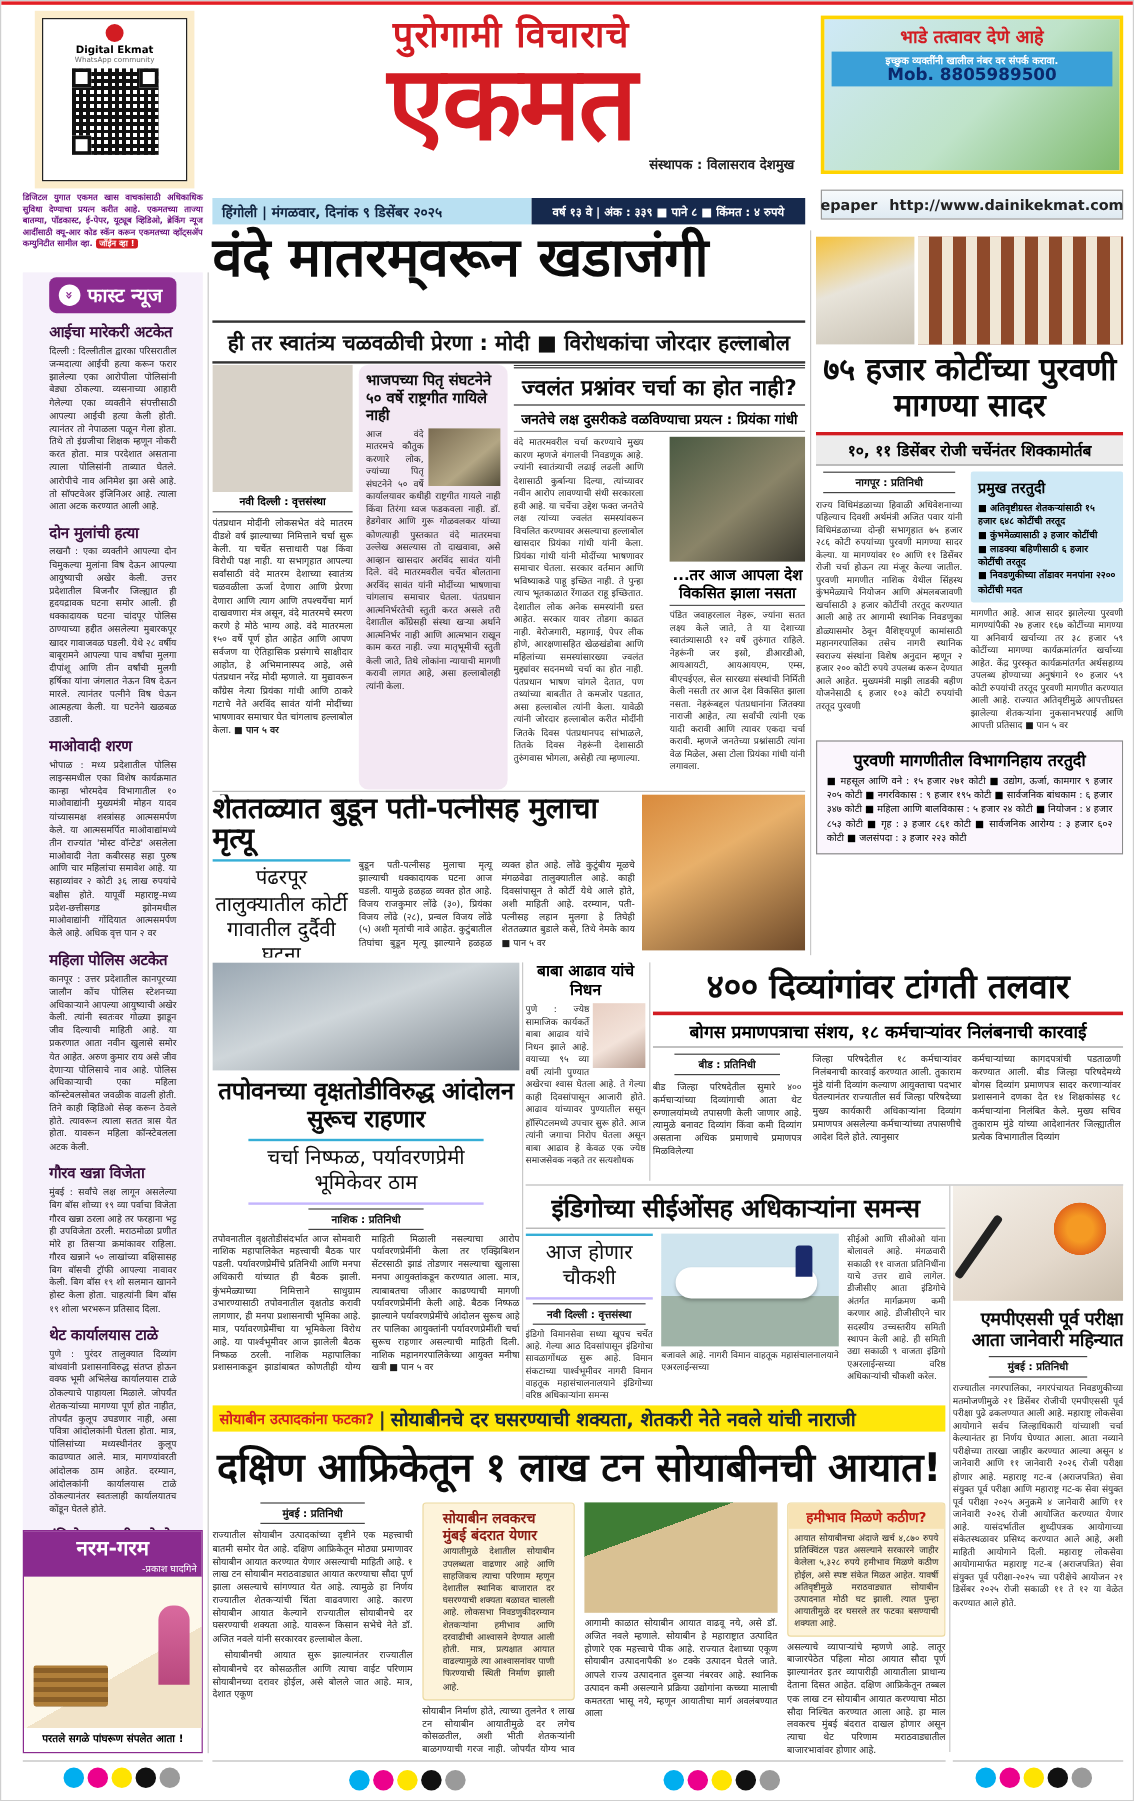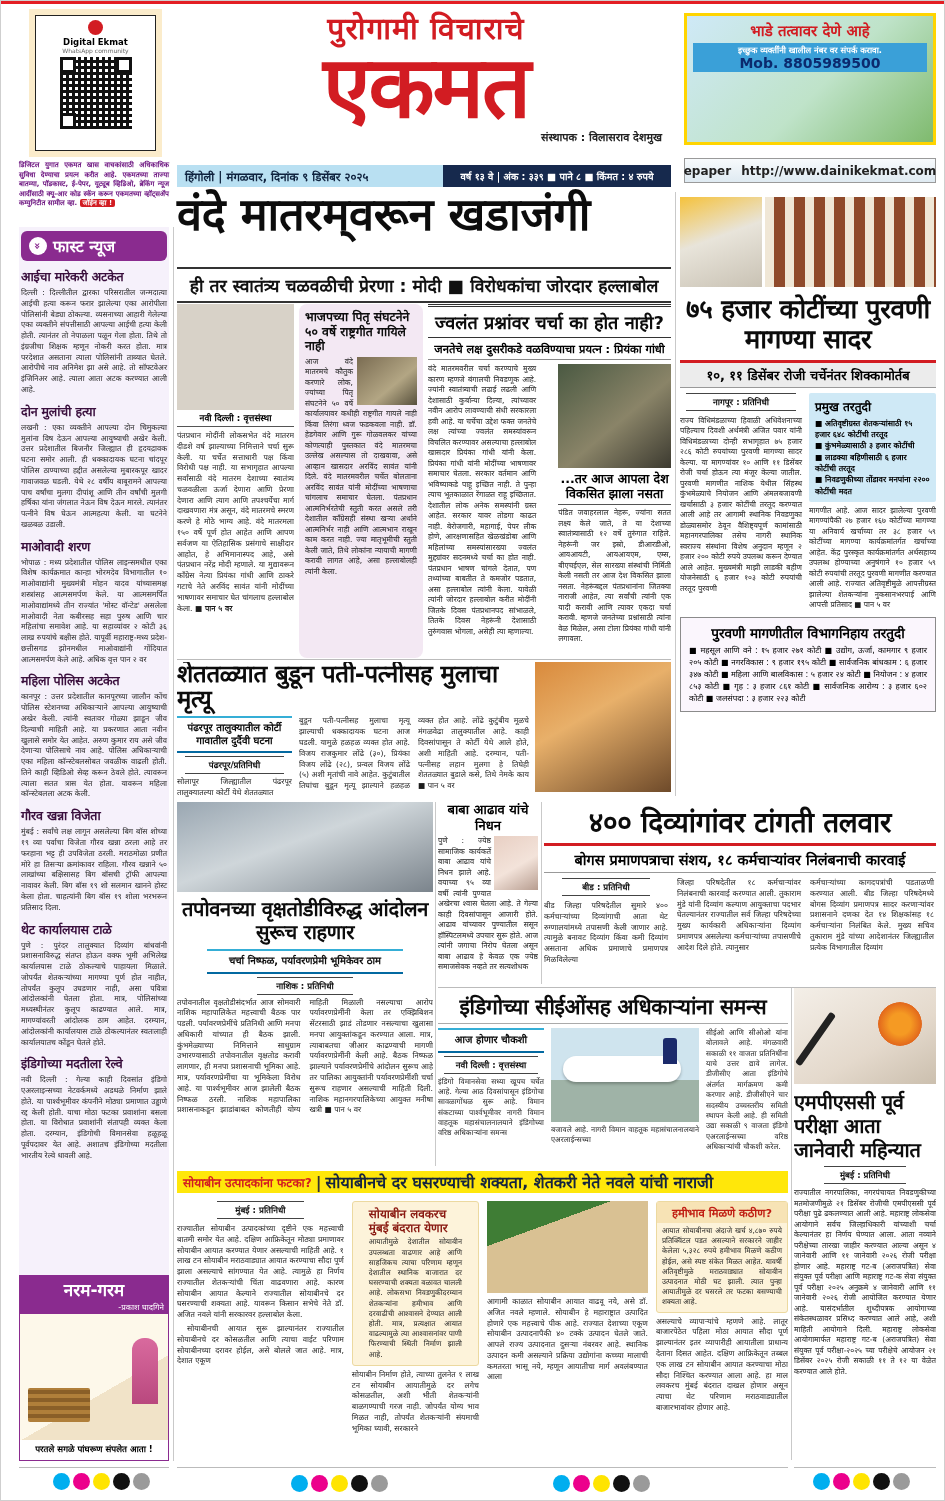--- a/index.html
+++ b/index.html
@@ -4,21 +4,21 @@
 <style>
   *{box-sizing:border-box;margin:0;padding:0}
   body{background:#e8e8e8;font-family:"DejaVu Sans",sans-serif}
   #page{position:relative;width:945px;height:1501px;background:#fff;margin:0 auto;overflow:hidden;border:1px solid #cfcfcf}
   .abs{position:absolute}
   .ph{background:#d8d2c8}
   .just{text-align:justify}
   .body-t{font-size:7.7px;line-height:1.4;color:#1d1d1d;text-align:justify}
   .h900{font-weight:900;color:#0c0c0c;letter-spacing:-.3px}
   .byline{font-size:8.6px;font-weight:bold;text-align:center;color:#111;border-top:1px solid #444;border-bottom:1px solid #444;padding:2px 0;margin:4px 10px 5px}
-  .kickbox{border-top:2px solid #35aed6;border-bottom:2px solid #0369a1;font-size:10px;font-weight:700;text-align:center;color:#0e0e0e;padding:4px 2px;line-height:1.25}
+  .kickbox{border-top:2px solid #35aed6;border-bottom:2px solid #c4b5fd;font-size:17px;font-weight:400;text-align:center;color:#0e0e0e;padding:4px 2px;line-height:1.25}
   .vsep{position:absolute;width:1px;background:#c9c9c9}
   .hsep{position:absolute;height:1px;background:#bbb}
   .cmyk{position:absolute;display:flex;gap:3px}
   .cmyk i{width:17px;height:17px;border-radius:50%;display:block}
   .sb-item h3{font-size:12.5px;font-weight:800;color:#3a0f3d;margin:7px 0 3px;letter-spacing:-.2px}
   .sb-item p{font-size:7.6px;line-height:1.42;color:#242424;text-align:justify}
   .qr-grid{width:72px;height:72px;margin:3px auto;background:
     repeating-linear-gradient(0deg,#111 0 3px,transparent 3px 6px),
     repeating-linear-gradient(90deg,#111 0 3px,transparent 3px 6px);position:relative}
   .qr-grid b{position:absolute;width:16px;height:16px;border:3px solid #111;background:#fff}
@@ -191,31 +191,32 @@
       </div>
       <p class="body-t" style="width:82px;font-size:7.4px">सीईओ आणि सीओओ यांना बोलावले आहे. मंगळवारी सकाळी ११ वाजता प्रतिनिधींना याचे उत्तर द्यावे लागेल. डीजीसीए आता इंडिगोचे अंतर्गत मार्गक्रमण कमी करणार आहे. डीजीसीएने चार सदस्यीय उच्चस्तरीय समिती स्थापन केली आहे. ही समिती उद्या सकाळी ९ वाजता इंडिगो एअरलाईन्सच्या वरिष्ठ अधिकाऱ्यांची चौकशी करेल.</p>
     </div>
   </div>
 
   <div class="abs" style="left:793px;top:987px;width:142px;height:478px;overflow:hidden">
     <div class="ph" style="height:96px;background:linear-gradient(150deg,#f4efe8,#e4d9cc 60%,#cbbfae);position:relative">
       <div style="position:absolute;right:14px;top:14px;width:44px;height:44px;border-radius:50%;background:radial-gradient(circle,#f59a23 35%,#e2671c 70%,transparent 71%)"></div>
       <div style="position:absolute;left:18px;top:20px;width:7px;height:62px;background:#222;transform:rotate(35deg);border-radius:3px"></div>
     </div>
-    <div class="h900" style="font-size:20px;text-align:left;line-height:1.2;margin-top:6px">एमपीएससी पूर्व परीक्षा आता जानेवारी महिन्यात</div>
+    <div class="h900" style="font-size:15px;text-align:right;line-height:1.2;margin-top:6px">एमपीएससी पूर्व परीक्षा आता जानेवारी महिन्यात</div>
     <div class="byline" style="margin:4px 30px">मुंबई : प्रतिनिधी</div>
     <p class="body-t" style="font-size:7.5px">राज्यातील नगरपालिका, नगरपंचायत निवडणुकीच्या मतमोजणीमुळे २१ डिसेंबर रोजीची एमपीएससी पूर्व परीक्षा पुढे ढकलण्यात आली आहे. महाराष्ट्र लोकसेवा आयोगाने सर्वच जिल्हाधिकारी यांच्याशी चर्चा केल्यानंतर हा निर्णय घेण्यात आला. आता नव्याने परीक्षेच्या तारखा जाहीर करण्यात आल्या असून ४ जानेवारी आणि ११ जानेवारी २०२६ रोजी परीक्षा होणार आहे. महाराष्ट्र गट-ब (अराजपत्रित) सेवा संयुक्त पूर्व परीक्षा आणि महाराष्ट्र गट-क सेवा संयुक्त पूर्व परीक्षा २०२५ अनुक्रमे ४ जानेवारी आणि ११ जानेवारी २०२६ रोजी आयोजित करण्यात येणार आहे. यासंदर्भातील शुध्दीपत्रक आयोगाच्या संकेतस्थळावर प्रसिध्द करण्यात आले आहे, अशी माहिती आयोगाने दिली. महाराष्ट्र लोकसेवा आयोगामार्फत महाराष्ट्र गट-ब (अराजपत्रित) सेवा संयुक्त पूर्व परीक्षा-२०२५ च्या परीक्षेचे आयोजन २१ डिसेंबर २०२५ रोजी सकाळी ११ ते १२ या वेळेत करण्यात आले होते.</p>
   </div>
 
   <div class="abs" style="left:176px;top:1170px;width:611px;height:292px;overflow:hidden">
     <div style="background:#ffe70a;height:22px;display:flex;align-items:center;padding:0 6px;gap:4px">
       <span style="font-size:12px;font-weight:900;color:#d21c22">सोयाबीन उत्पादकांना फटका?</span>
       <span style="color:#333;font-weight:900">|</span>
       <span style="font-size:16px;font-weight:900;color:#15243f">सोयाबीनचे दर घसरण्याची शक्यता, शेतकरी नेते नवले यांची नाराजी</span>
     </div>
+    <div class="h900" style="font-size:33px;text-align:center;margin-top:6px">दक्षिण आफ्रिकेतून १ लाख टन सोयाबीनची आयात!</div>
     <div style="display:flex;gap:8px;margin-top:8px">
       <div style="width:168px">
         <div class="byline" style="margin:0 40px 5px">मुंबई : प्रतिनिधी</div>
         <p class="body-t">राज्यातील सोयाबीन उत्पादकांच्या दृष्टीने एक महत्त्वाची बातमी समोर येत आहे. दक्षिण आफ्रिकेतून मोठ्या प्रमाणावर सोयाबीन आयात करण्यात येणार असल्याची माहिती आहे. १ लाख टन सोयाबीन मराठवाड्यात आयात करण्याचा सौदा पूर्ण झाला असल्याचे सांगण्यात येत आहे. त्यामुळे हा निर्णय राज्यातील शेतकऱ्यांची चिंता वाढवणारा आहे. कारण सोयाबीन आयात केल्याने राज्यातील सोयाबीनचे दर घसरण्याची शक्यता आहे. यावरून किसान सभेचे नेते डॉ. अजित नवले यांनी सरकारवर हल्लाबोल केला.</p>
         <p class="body-t" style="margin-top:3px;text-indent:10px">सोयाबीनची आयात सुरू झाल्यानंतर राज्यातील सोयाबीनचे दर कोसळतील आणि त्याचा वाईट परिणाम सोयाबीनच्या दरावर होईल, असे बोलले जात आहे. मात्र, देशात एकूण</p>
       </div>
       <div style="width:128px">
         <div class="cream">
           <div style="font-size:11.8px;font-weight:900;color:#8a1a12;line-height:1.2;margin-bottom:2px">सोयाबीन लवकरच मुंबई बंदरात येणार</div>
           <p class="body-t" style="font-size:7.3px">आयातीमुळे देशातील सोयाबीन उपलब्धता वाढणार आहे आणि साहजिकच त्याचा परिणाम म्हणून देशातील स्थानिक बाजारात दर घसरण्याची शक्यता बळावत चालली आहे. लोकसभा निवडणुकीदरम्यान शेतकऱ्यांना हमीभाव आणि दरवाढीची आश्वासने देण्यात आली होती. मात्र, प्रत्यक्षात आयात वाढल्यामुळे त्या आश्वासनांवर पाणी फिरण्याची स्थिती निर्माण झाली आहे.</p>
@@ -229,21 +230,21 @@
       <div style="width:133px">
         <div class="cream" style="padding:0 0 4px">
           <div style="font-size:11.3px;font-weight:900;color:#c01d12;text-align:center;background:#f7e3b5;padding:3px 0">हमीभाव मिळणे कठीण?</div>
           <p class="body-t" style="font-size:7.3px;padding:3px 5px 0">आयात सोयाबीनचा अंदाजे खर्च ४,८७० रुपये प्रतिक्विंटल पडत असल्याने सरकारने जाहीर केलेला ५,३२८ रुपये हमीभाव मिळणे कठीण होईल, असे स्पष्ट संकेत मिळत आहेत. यावर्षी अतिवृष्टीमुळे मराठवाड्यात सोयाबीन उत्पादनात मोठी घट झाली. त्यात पुन्हा आयातीमुळे दर घसरले तर फटका बसण्याची शक्यता आहे.</p>
         </div>
         <p class="body-t" style="margin-top:4px">असल्याचे व्यापाऱ्यांचे म्हणणे आहे. लातूर बाजारपेठेत पहिला मोठा आयात सौदा पूर्ण झाल्यानंतर इतर व्यापारीही आयातीला प्राधान्य देताना दिसत आहेत. दक्षिण आफ्रिकेतून तब्बल एक लाख टन सोयाबीन आयात करण्याचा मोठा सौदा निश्चित करण्यात आला आहे. हा माल लवकरच मुंबई बंदरात दाखल होणार असून त्याचा थेट परिणाम मराठवाड्यातील बाजारभावांवर होणार आहे.</p>
       </div>
     </div>
   </div>
 
-  <div class="abs" style="left:18px;top:226px;width:150px;height:1229px;background:#f6f1fb;padding:0 2px;overflow:hidden">
+  <div class="abs" style="left:18px;top:226px;width:150px;height:1229px;background:#f6f1fb;padding:0 22px;overflow:hidden">
     <div style="background:#8a2b8f;border-radius:6px;margin:4px 0;display:flex;align-items:center;gap:6px;padding:4px 8px">
       <span style="width:18px;height:18px;border-radius:50%;background:#fff;color:#8a2b8f;font-weight:900;display:flex;align-items:center;justify-content:center;font-size:11px;transform:rotate(90deg)">»</span>
       <span style="color:#fff;font-size:16px;font-weight:900">फास्ट न्यूज</span>
     </div>
     <div class="sb-item">
         <h3>आईचा मारेकरी अटकेत</h3>
         <p>दिल्ली : दिल्लीतील द्वारका परिसरातील जन्मदात्या आईची हत्या करून फरार झालेल्या एका आरोपीला पोलिसांनी बेड्या ठोकल्या. व्यसनाच्या आहारी गेलेल्या एका व्यक्तीने संपत्तीसाठी आपल्या आईची हत्या केली होती. त्यानंतर तो नेपाळला पळून गेला होता. तिथे तो इंग्रजीचा शिक्षक म्हणून नोकरी करत होता. मात्र परदेशात असताना त्याला पोलिसांनी ताब्यात घेतले. आरोपीचे नाव अनिमेश झा असे आहे. तो सॉफ्टवेअर इंजिनिअर आहे. त्याला आता अटक करण्यात आली आहे.</p>
       </div>
     <div class="sb-item">
         <h3>दोन मुलांची हत्या</h3>

